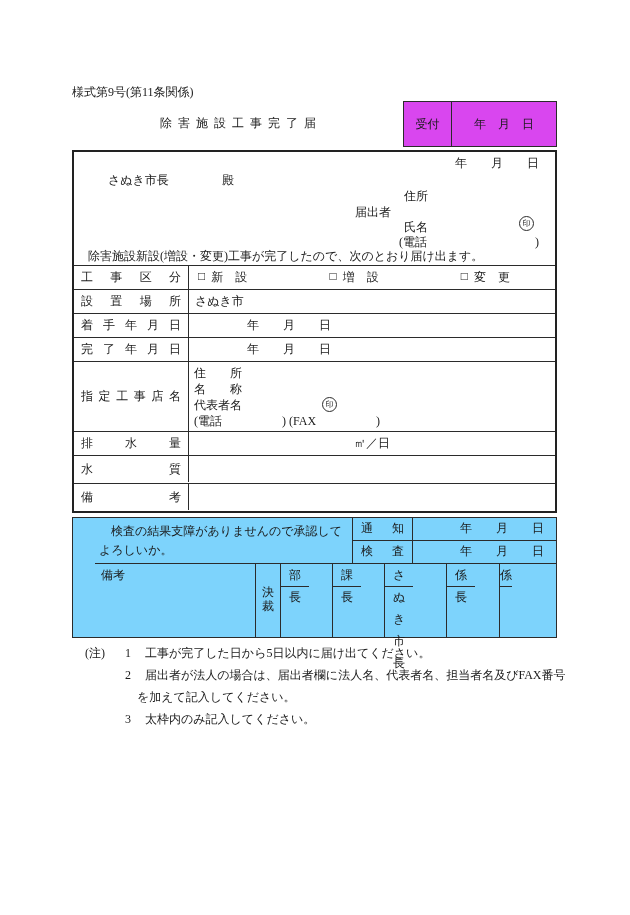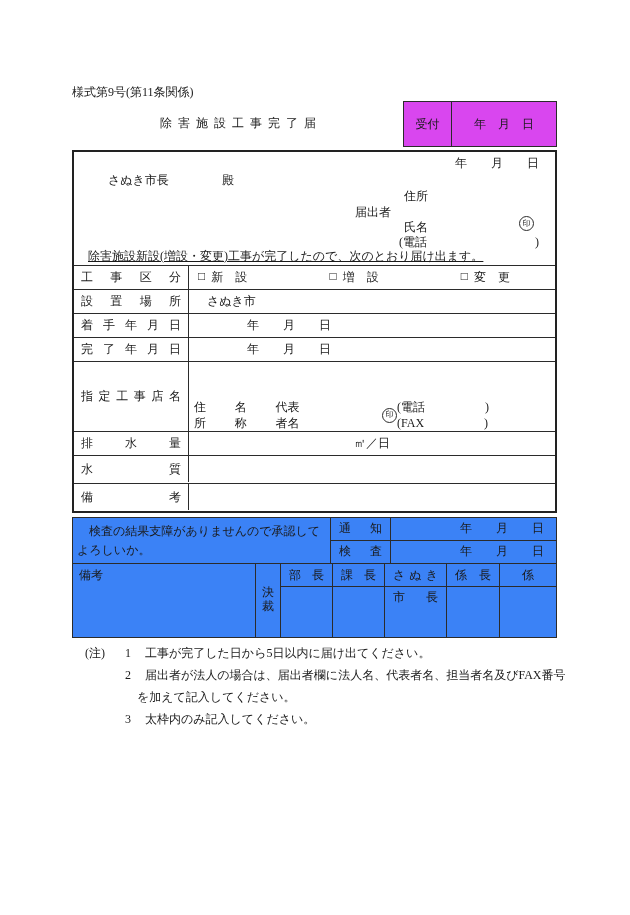--- a/index.html
+++ b/index.html
@@ -28,56 +28,56 @@
   .main-box{position:absolute;left:72px;top:150px;width:485px;height:363px;border:2px solid #222;box-sizing:border-box;background:#fff;}
   .preamble{position:relative;height:113px;}
   .pre-date{position:absolute;top:3px;right:16px;}
   .addressee{position:absolute;left:34px;top:20px;}
   .honorific{position:absolute;left:148px;top:20px;}
   .p-addr{position:absolute;left:330px;top:36px;}
   .p-role{position:absolute;left:281px;top:52px;}
   .p-name{position:absolute;left:330px;top:67px;}
   .p-seal{position:absolute;left:445px;top:64px;}
   .p-phone{position:absolute;left:325px;top:82px;}
-  .decl{position:absolute;left:14px;top:96px;white-space:nowrap;text-decoration:underline;}
+  .decl{position:absolute;left:14px;top:96px;white-space:nowrap;}
 
   .seal{display:inline-flex;width:15px;height:15px;border:1px solid #2b2b2b;border-radius:50%;align-items:center;justify-content:center;font-size:8px;line-height:1;box-sizing:border-box;flex:none;}
 
   .mrow{display:flex;border-top:1px solid #2b2b2b;box-sizing:border-box;align-items:stretch;}
   .h24{height:24px;}
   .h70{height:70px;}
   .h28{height:28px;flex-direction:column;}
   .ml{width:115px;border-right:1px solid #2b2b2b;box-sizing:border-box;padding:0 7px;text-align:justify;text-align-last:justify;font-family:Liberation Serif, serif;}
   .h24 .ml{line-height:22px;}
   .h70 .ml{line-height:68px;}
   .h28 .ml{line-height:26px;}
   .mv{flex:1;display:flex;align-items:center;min-width:0;}
-  .mv.pad{padding-left:6px;margin-left:12px;}
+  .mv.pad{padding-left:6px;}
   .mv.center{justify-content:center;}
   .mv.datefield{padding-left:58px;}
   .opts{justify-content:space-between;padding:0 45px 0 9px;}
   .opt{display:inline-flex;gap:6px;white-space:pre;}
-  .contractor{flex-direction:row;align-items:flex-end;justify-content:center;padding-left:5px;line-height:16px;}
+  .contractor{flex-direction:column;align-items:flex-start;justify-content:center;padding-left:5px;line-height:16px;}
   .repline{display:flex;align-items:center;}
   .repline .seal{margin-left:80px;}
 
   
-  .low-box{position:absolute;left:72px;top:517px;width:485px;height:121px;border:1px solid #2b2b2b;box-sizing:border-box;background:#3b82f6;}
+  .low-box{position:absolute;left:72px;top:517px;width:485px;height:121px;border:1px solid #2b2b2b;box-sizing:border-box;background:#7dd3fc;padding-left:22px;}
   .ltop{display:flex;height:46px;border-bottom:1px solid #2b2b2b;box-sizing:border-box;}
   .lq{width:258px;border-right:1px solid #2b2b2b;box-sizing:border-box;padding:4px 4px 0 4px;line-height:19px;}
   .q1{text-indent:12px;}
   .lright{flex:1;display:flex;flex-direction:column;}
   .lrow{flex:1;display:flex;}
   .lrow.b{border-bottom:1px solid #2b2b2b;}
   .llabel{width:60px;border-right:1px solid #2b2b2b;box-sizing:border-box;padding:0 8px;text-align:justify;text-align-last:justify;line-height:21px;}
   .ldate{flex:1;text-align:right;padding-right:12px;line-height:21px;}
   .lbot{display:flex;height:73px;}
   .bk{width:183px;border-right:1px solid #2b2b2b;box-sizing:border-box;padding:3px 6px;}
   .kessai{width:25px;border-right:1px solid #2b2b2b;box-sizing:border-box;writing-mode:vertical-rl;text-orientation:upright;letter-spacing:14px;line-height:24px;padding-top:12px;}
-  .acol{display:flex;flex-direction:column;box-sizing:border-box;border-right:1px solid #2b2b2b;gap:44px;}
+  .acol{display:flex;flex-direction:row;box-sizing:border-box;border-right:1px solid #2b2b2b;gap:44px;}
   .acol.last{border-right:none;}
   .w52{width:52px;}
   .w53{width:53px;}
   .w62{width:62px;}
   .w56{width:56px;}
   .ahead{height:23px;border-bottom:1px solid #2b2b2b;box-sizing:border-box;line-height:22px;padding:0 8px;text-align:justify;text-align-last:justify;}
   .ahead.hc{text-align:center;text-align-last:center;padding:0;}
   .acell{flex:1;}
 
   

